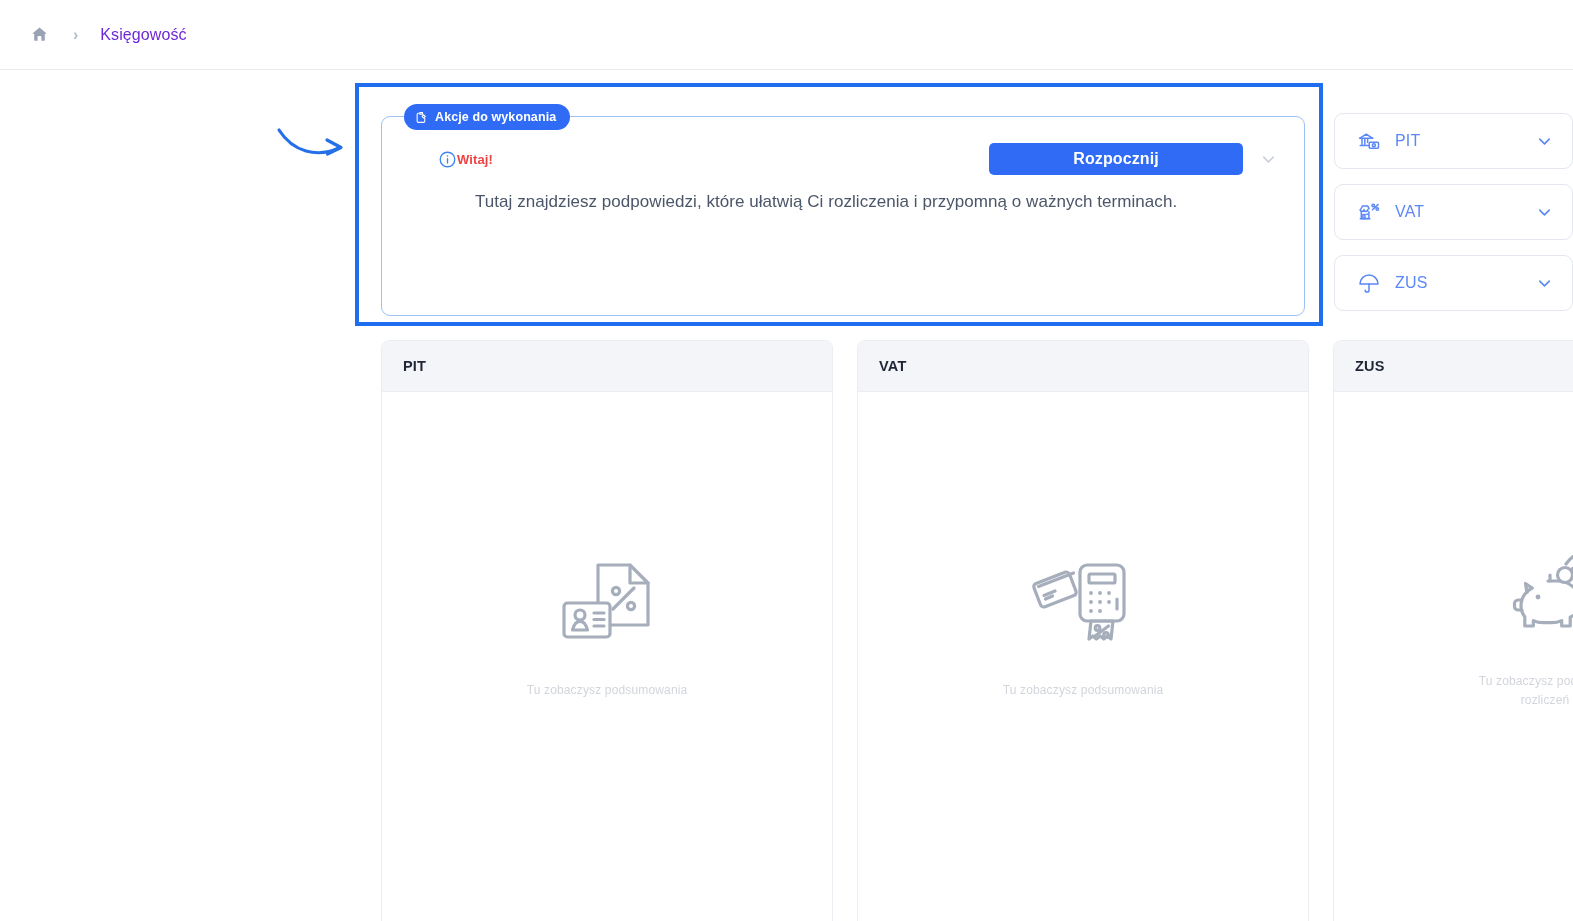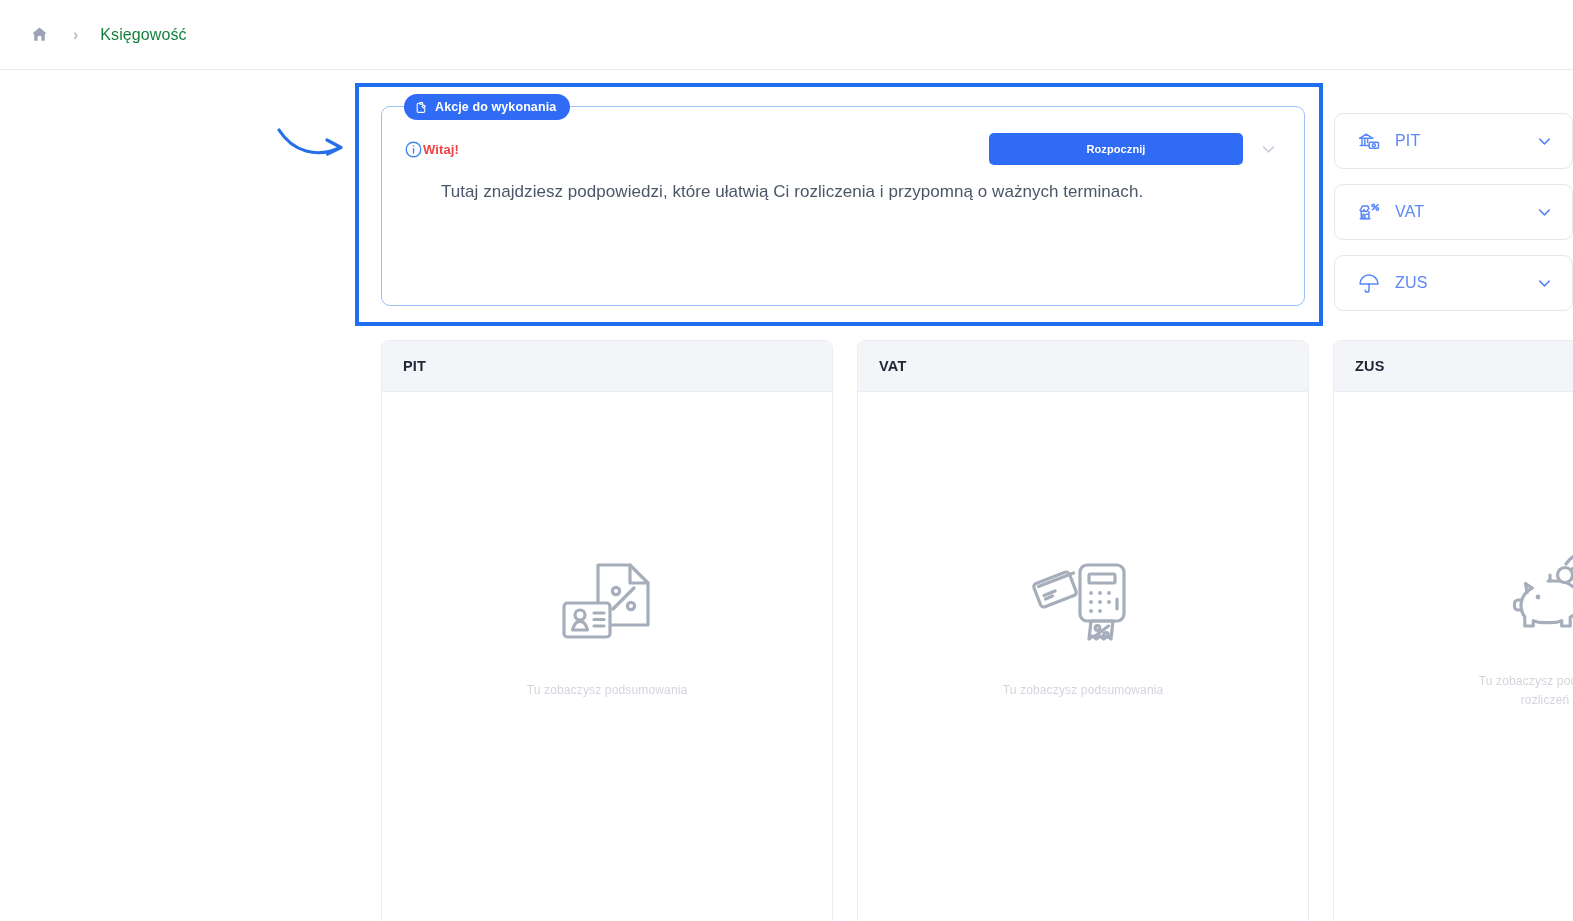--- a/index.html
+++ b/index.html
@@ -21,44 +21,45 @@
     display: flex; align-items: center;
     padding-left: 30px;
   }
   .bc { display: flex; align-items: center; gap: 0; }
   .bc-home { display: flex; align-items: center; color: #9aa3b5; }
   .bc-sep {
     color: #b6bdcb; font-size: 16px; font-weight: 600;
     margin: 0 22px 0 24px; line-height: 1;
   }
   .bc-current {
-    color: #15803d; font-size: 16px; letter-spacing: .1px;
+    color: #6d28d9; font-size: 16px; letter-spacing: .1px;
   }
 
   
   .highlight-box {
     position: absolute; left: 355px; top: 83px;
     width: 968px; height: 243px;
     border: 4px solid #1f6ef0;
     background: transparent;
     pointer-events: none;
   }
   .anno-arrow {
     position: absolute; left: 275px; top: 118px;
     width: 80px; height: 50px;
     pointer-events: none;
   }
 
   
   .alert-fieldset {
-    position: absolute; left: 381px; top: 106px;
+    position: absolute; left: 381px; top: 116px;
     width: 924px; height: 200px;
     border: 1px solid #9dc0f7;
     border-radius: 9px;
     background: #ffffff;
+    padding-left: 34px;
   }
   .alert-legend {
     position: absolute; left: 22px; top: -13px;
     height: 26px;
     display: flex; align-items: center; gap: 7px;
     background: #2f6bf5;
     color: #ffffff;
     border-radius: 13px;
     padding: 0 14px 0 11px;
     font-size: 12.5px; font-weight: 700;
@@ -80,21 +81,21 @@
   .alert-actions {
     margin-left: auto;
     display: flex; align-items: center; gap: 14px;
   }
   .btn-primary {
     width: 254px; height: 32px;
     background: #2f6bf5;
     color: #ffffff;
     border: none; border-radius: 5px;
     font-family: "Liberation Sans", sans-serif;
-    font-size: 11px; font-weight: 700;
+    font-size: 16px; font-weight: 700;
     letter-spacing: .1px;
     cursor: pointer;
     display: flex; align-items: center; justify-content: center;
   }
   .btn-caret {
     color: #c9cfdb;
     display: flex; align-items: center;
     cursor: pointer;
     padding: 2px;
   }

